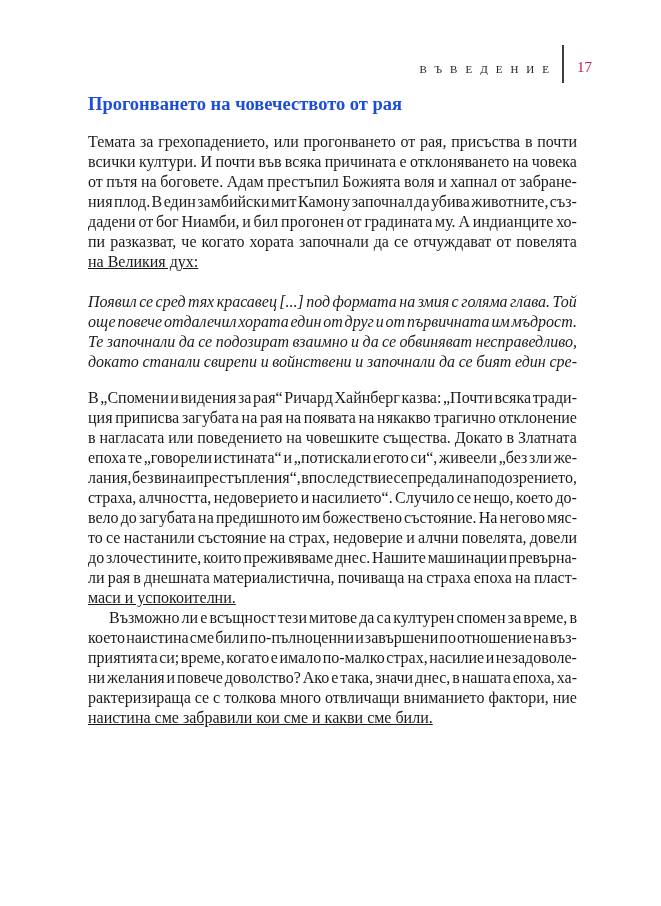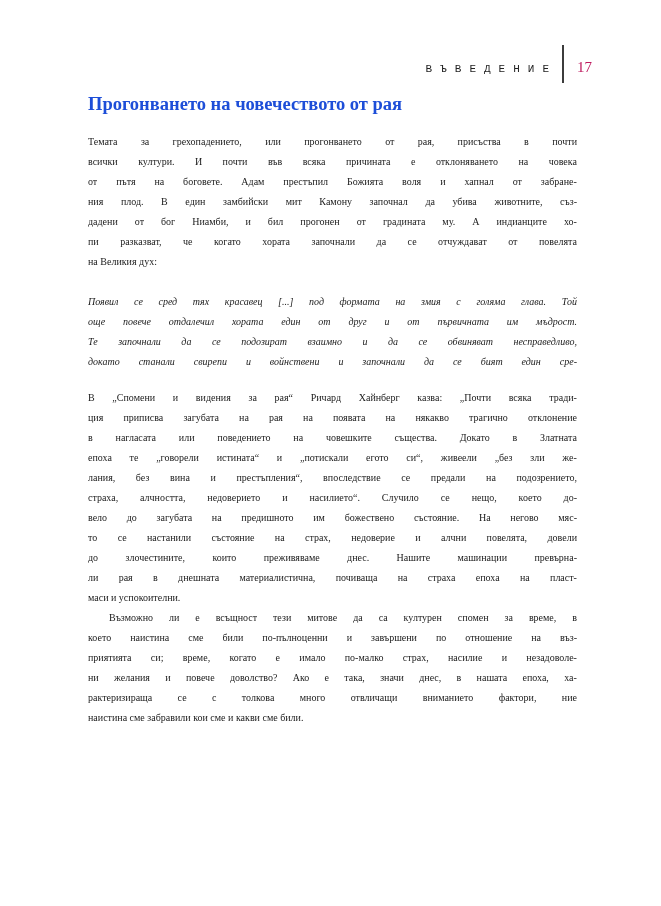--- a/index.html
+++ b/index.html
@@ -5,21 +5,21 @@
   html,body { margin:0; padding:0; }
   body { background:#e8e8e8; font-family:"Liberation Serif", serif; }
   #page {
     position:relative; width:661px; height:906px; background:#ffffff;
     overflow:hidden; color:#1a1a1a;
   }
   
   #running-head {
     position:absolute; top:63px; right:104px;
     font-size:11px; letter-spacing:8px; color:#222222;
-    font-family:Liberation Mono, monospace;
+    font-family:Liberation Serif, serif;
   }
   #header-rule {
     position:absolute; top:45px; left:562px;
     width:2px; height:38px; background:#3c3c3c;
   }
   #page-number {
     position:absolute; top:59px; left:577px;
     font-size:15px; color:#be185d;
   }
   
@@ -27,24 +27,24 @@
     position:absolute; left:88px; top:94px; width:489px;
     font-size:18.5px; font-weight:bold; color:#1d4ed8;
   }
   
   #textflow { position:absolute; left:88px; top:132px; width:489px; }
   .para { margin:0; }
   .para.quote { font-style:italic; margin-top:20px; }
   .para.after-quote { margin-top:16px; }
   .line {
     display:flex; justify-content:space-between;
-    height:20px; line-height:20px; font-size:10px;
+    height:20px; line-height:20px; font-size:16px;
     white-space:pre; overflow:hidden;
   }
-  .line.last { display:block; white-space:normal; }
+  .line.last { display:block; white-space:normal;text-decoration:underline; }
   .line.indent { padding-left:21px; }
   .line span { display:inline-block; }
 </style>
 </head>
 <body>
 
 <div id="page">
   <div id="running-head">ВЪВЕДЕНИЕ</div>
   <div id="header-rule"></div>
   <div id="page-number">17</div>

